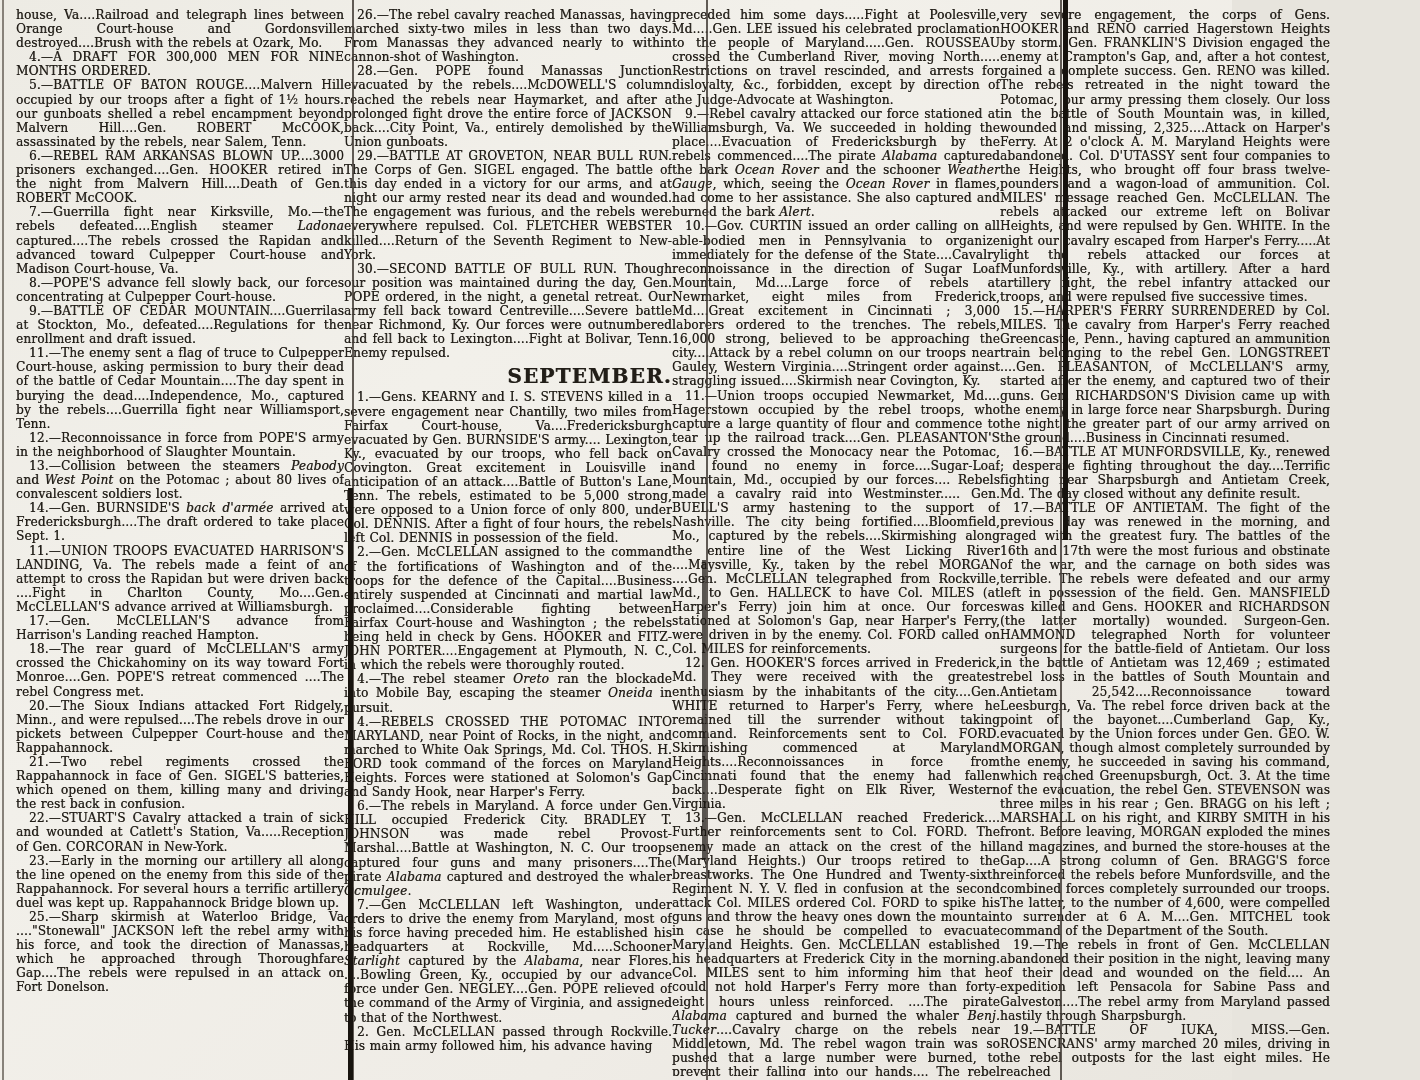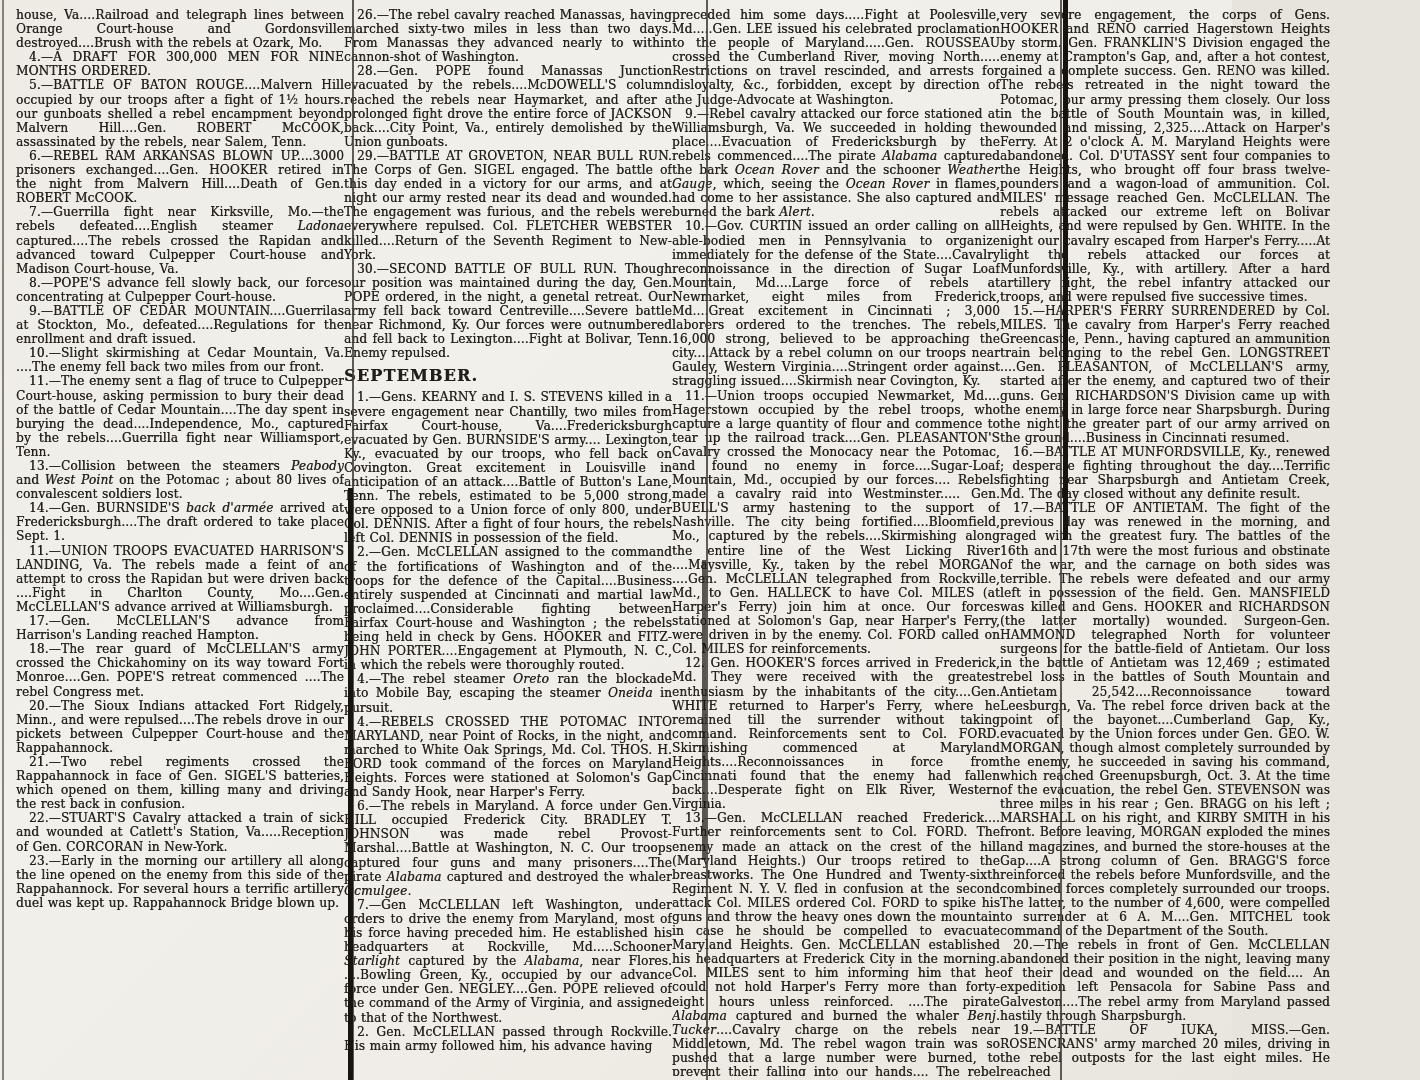--- a/index.html
+++ b/index.html
@@ -21,22 +21,22 @@
   .col{
     height:1068px;overflow:hidden;
     text-align:justify;
     font-size:12.1px;line-height:14.1px;
     letter-spacing:0.15px;word-spacing:0.5px;
     text-shadow:0.35px 0 0 rgba(34,30,24,0.75);
   }
   .entry{margin:0;text-indent:13px;}
   .entry.cont{text-indent:0;}
   .sec-heading{
-    margin:9px 0 7px;text-align:left;text-indent:0;
-    font-size:16px;font-weight:bold;letter-spacing:1.2px;
+    margin:9px 0 7px;text-align:right;text-indent:0;
+    font-size:20px;font-weight:bold;letter-spacing:1.2px;
     text-shadow:0.4px 0 0 rgba(34,30,24,0.8);
   }
   i{letter-spacing:0.2px;}
   
   .rule{position:absolute;top:0;bottom:0;width:2px;background:#46403a;opacity:0.85;}
   .rule.r1{left:352px;}
   .rule.r2{left:706px;}
   .rule.r3{left:1060px;}
   .rule-left{position:absolute;top:0;bottom:0;left:2px;width:1.5px;background:#6d675e;opacity:0.8;}
   
@@ -58,31 +58,32 @@
   <div class="heavy h3"></div>
 
   <div class="col">
       <p class="entry cont">house, Va....Railroad and telegraph lines between Orange Court-house and Gordonsville destroyed....Brush with the rebels at Ozark, Mo.</p>
       <p class="entry">4.—A DRAFT FOR 300,000 MEN FOR NINE MONTHS ORDERED.</p>
       <p class="entry">5.—BATTLE OF BATON ROUGE....Malvern Hill occupied by our troops after a fight of 1½ hours. our gunboats shelled a rebel encampment beyond Malvern Hill....Gen. ROBERT McCOOK, assassinated by the rebels, near Salem, Tenn.</p>
       <p class="entry">6.—REBEL RAM ARKANSAS BLOWN UP....3000 prisoners exchanged....Gen. HOOKER retired in the night from Malvern Hill....Death of Gen. ROBERT McCOOK.</p>
       <p class="entry">7.—Guerrilla fight near Kirksville, Mo.—the rebels defeated....English steamer <i>Ladona</i> captured....The rebels crossed the Rapidan and advanced toward Culpepper Court-house and Madison Court-house, Va.</p>
       <p class="entry">8.—POPE'S advance fell slowly back, our forces concentrating at Culpepper Court-house.</p>
       <p class="entry">9.—BATTLE OF CEDAR MOUNTAIN....Guerrilas at Stockton, Mo., defeated....Regulations for the enrollment and draft issued.</p>
-      <p class="entry">10.—Slight skirmishing at Cedar Mountain, Va. ....The enemy fell back two miles from our front.</p>
       <p class="entry">11.—The enemy sent a flag of truce to Culpepper Court-house, asking permission to bury their dead of the battle of Cedar Mountain....The day spent in burying the dead....Independence, Mo., captured by the rebels....Guerrilla fight near Williamsport, Tenn.</p>
+      <p class="entry">12.—Reconnoissance in force from POPE'S army in the neighborhood of Slaughter Mountain.</p>
       <p class="entry">13.—Collision between the steamers <i>Peabody</i> and <i>West Point</i> on the Potomac ; about 80 lives of convalescent soldiers lost.</p>
       <p class="entry">14.—Gen. BURNSIDE'S <i>back d'armée</i> arrived at Fredericksburgh....The draft ordered to take place Sept. 1.</p>
       <p class="entry">11.—UNION TROOPS EVACUATED HARRISON'S LANDING, Va. The rebels made a feint of an attempt to cross the Rapidan but were driven back ....Fight in Charlton County, Mo....Gen. McCLELLAN'S advance arrived at Williamsburgh.</p>
       <p class="entry">17.—Gen. McCLELLAN'S advance from Harrison's Landing reached Hampton.</p>
       <p class="entry">18.—The rear guard of McCLELLAN'S army crossed the Chickahominy on its way toward Fort Monroe....Gen. POPE'S retreat commenced ....The rebel Congress met.</p>
       <p class="entry">20.—The Sioux Indians attacked Fort Ridgely, Minn., and were repulsed....The rebels drove in our pickets between Culpepper Court-house and the Rappahannock.</p>
       <p class="entry">21.—Two rebel regiments crossed the Rappahannock in face of Gen. SIGEL'S batteries, which opened on them, killing many and driving the rest back in confusion.</p>
       <p class="entry">22.—STUART'S Cavalry attacked a train of sick and wounded at Catlett's Station, Va.....Reception of Gen. CORCORAN in New-York.</p>
       <p class="entry">23.—Early in the morning our artillery all along the line opened on the enemy from this side of the Rappahannock. For several hours a terrific artillery duel was kept up. Rappahannock Bridge blown up.</p>
+      <p class="entry">25.—Sharp skirmish at Waterloo Bridge, Va ...."Stonewall" JACKSON left the rebel army with his force, and took the direction of Manassas, which he approached through Thoroughfare Gap....The rebels were repulsed in an attack on Fort Donelson.</p>
     </div>
   <div class="col">
       <p class="entry">26.—The rebel cavalry reached Manassas, having marched sixty-two miles in less than two days. From Manassas they advanced nearly to within cannon-shot of Washington.</p>
       <p class="entry">28.—Gen. POPE found Manassas Junction evacuated by the rebels....McDOWELL'S column reached the rebels near Haymarket, and after a prolonged fight drove the entire force of JACKSON back....City Point, Va., entirely demolished by the Union gunboats.</p>
       <p class="entry">29.—BATTLE AT GROVETON, NEAR BULL RUN. The Corps of Gen. SIGEL engaged. The battle of this day ended in a victory for our arms, and at night our army rested near its dead and wounded. The engagement was furious, and the rebels were everywhere repulsed. Col. FLETCHER WEBSTER killed....Return of the Seventh Regiment to New-York.</p>
       <p class="entry">30.—SECOND BATTLE OF BULL RUN. Though our position was maintained during the day, Gen. POPE ordered, in the night, a genetal retreat. Our army fell back toward Centreville....Severe battle near Richmond, Ky. Our forces were outnumbered and fell back to Lexington....Fight at Bolivar, Tenn. Enemy repulsed.</p>
       <h2 class="sec-heading">SEPTEMBER.</h2>
       <p class="entry">1.—Gens. KEARNY and I. S. STEVENS killed in a severe engagement near Chantilly, two miles from Fairfax Court-house, Va....Fredericksburgh evacuated by Gen. BURNSIDE'S army.... Lexington, Ky., evacuated by our troops, who fell back on Covington. Great excitement in Louisville in anticipation of an attack....Battle of Button's Lane, Tenn. The rebels, estimated to be 5,000 strong, were opposed to a Union force of only 800, under Col. DENNIS. After a fight of four hours, the rebels left Col. DENNIS in possession of the field.</p>
       <p class="entry">2.—Gen. McCLELLAN assigned to the command of the fortifications of Washington and of the troops for the defence of the Capital....Business entirely suspended at Cincinnati and martial law proclaimed....Considerable fighting between Fairfax Court-house and Washington ; the rebels being held in check by Gens. HOOKER and FITZ-JOHN PORTER....Engagement at Plymouth, N. C., in which the rebels were thoroughly routed.</p>
       <p class="entry">4.—The rebel steamer <i>Oreto</i> ran the blockade into Mobile Bay, escaping the steamer <i>Oneida</i> in pursuit.</p>
@@ -97,16 +98,16 @@
       <p class="entry">10.—Gov. CURTIN issued an order calling on all able-bodied men in Pennsylvania to organize immediately for the defense of the State....Cavalry reconnoissance in the direction of Sugar Loaf Mountain, Md....Large force of rebels at Newmarket, eight miles from Frederick, Md....Great excitement in Cincinnati ; 3,000 laborers ordered to the trenches. The rebels, 16,000 strong, believed to be approaching the city....Attack by a rebel column on our troops near Gauley, Western Virginia....Stringent order against straggling issued....Skirmish near Covington, Ky.</p>
       <p class="entry">11.—Union troops occupied Newmarket, Md.... Hagerstown occupied by the rebel troops, who capture a large quantity of flour and commence to tear up the railroad track....Gen. PLEASANTON'S Cavalry crossed the Monocacy near the Potomac, and found no enemy in force....Sugar-Loaf Mountain, Md., occupied by our forces.... Rebels made a cavalry raid into Westminster..... Gen. BUELL'S army hastening to the support of Nashville. The city being fortified....Bloomfield, Mo., captured by the rebels....Skirmishing along the entire line of the West Licking River ....Maysville, Ky., taken by the rebel MORGAN ....Gen. McCLELLAN telegraphed from Rockville, Md., to Gen. HALLECK to have Col. MILES (at Harper's Ferry) join him at once. Our forces stationed at Solomon's Gap, near Harper's Ferry, were driven in by the enemy. Col. FORD called on Col. MILES for reinforcements.</p>
       <p class="entry">12. Gen. HOOKER'S forces arrived in Frederick, Md. They were received with the greatest enthusiasm by the inhabitants of the city....Gen. WHITE returned to Harper's Ferry, where he remained till the surrender without taking command. Reinforcements sent to Col. FORD. Skirmishing commenced at Maryland Heights....Reconnoissances in force from Cincinnati found that the enemy had fallen back....Desperate fight on Elk River, Western Virginia.</p>
       <p class="entry">13.—Gen. McCLELLAN reached Frederick.... Further reinforcements sent to Col. FORD. The enemy made an attack on the crest of the hill (Maryland Heights.) Our troops retired to the breastworks. The One Hundred and Twenty-sixth Regiment N. Y. V. fled in confusion at the second attack Col. MILES ordered Col. FORD to spike his guns and throw the heavy ones down the mountain in case he should be compelled to evacuate Maryland Heights. Gen. McCLELLAN established his headquarters at Frederick City in the morning. Col. MILES sent to him informing him that he could not hold Harper's Ferry more than forty-eight hours unless reinforced. ....The pirate <i>Alabama</i> captured and burned the whaler <i>Benj. Tucker</i>....Cavalry charge on the rebels near Middletown, Md. The rebel wagon train was so pushed that a large number were burned, to prevent their falling into our hands.... The rebel army threatening Cincinnati fell back beyond Florence.</p>
     </div>
   <div class="col">
       <p class="entry cont">very severe engagement, the corps of Gens. HOOKER and RENO carried Hagerstown Heights by storm. Gen. FRANKLIN'S Division engaged the enemy at Crampton's Gap, and, after a hot contest, gained a complete success. Gen. RENO was killed. The rebels retreated in the night toward the Potomac, our army pressing them closely. Our loss in the battle of South Mountain was, in killed, wounded and missing, 2,325....Attack on Harper's Ferry. At 2 o'clock A. M. Maryland Heights were abandoned. Col. D'UTASSY sent four companies to the Heights, who brought off four brass twelve-pounders and a wagon-load of ammunition. Col. MILES' message reached Gen. McCLELLAN. The rebels attacked our extreme left on Bolivar Heights, and were repulsed by Gen. WHITE. In the night our cavalry escaped from Harper's Ferry.....At light the rebels attacked our forces at Munfordsville, Ky., with artillery. After a hard artillery fight, the rebel infantry attacked our troops, and were repulsed five successive times.</p>
       <p class="entry">15.—HARPER'S FERRY SURRENDERED by Col. MILES. The cavalry from Harper's Ferry reached Greencastle, Penn., having captured an ammunition train belonging to the rebel Gen. LONGSTREET ....Gen. PLEASANTON, of McCLELLAN'S army, started after the enemy, and captured two of their guns. Gen. RICHARDSON'S Division came up with the enemy in large force near Sharpsburgh. During the night the greater part of our army arrived on the ground....Business in Cincinnati resumed.</p>
       <p class="entry">16.—BATTLE AT MUNFORDSVILLE, Ky., renewed ; desperate fighting throughout the day....Terrific fighting near Sharpsburgh and Antietam Creek, Md. The day closed without any definite result.</p>
       <p class="entry">17.—BATTLE OF ANTIETAM. The fight of the previous day was renewed in the morning, and raged with the greatest fury. The battles of the 16th and 17th were the most furious and obstinate of the war, and the carnage on both sides was terrible. The rebels were defeated and our army left in possession of the field. Gen. MANSFIELD was killed and Gens. HOOKER and RICHARDSON (the latter mortally) wounded. Surgeon-Gen. HAMMOND telegraphed North for volunteer surgeons for the battle-field of Antietam. Our loss in the battle of Antietam was 12,469 ; estimated rebel loss in the battles of South Mountain and Antietam 25,542....Reconnoissance toward Leesburgh, Va. The rebel force driven back at the point of the bayonet....Cumberland Gap, Ky., evacuated by the Union forces under Gen. GEO. W. MORGAN, though almost completely surrounded by the enemy, he succeeded in saving his command, which reached Greenupsburgh, Oct. 3. At the time of the evacuation, the rebel Gen. STEVENSON was three miles in his rear ; Gen. BRAGG on his left ; MARSHALL on his right, and KIRBY SMITH in his front. Before leaving, MORGAN exploded the mines and magazines, and burned the store-houses at the Gap....A strong column of Gen. BRAGG'S force reinforced the rebels before Munfordsville, and the combined forces completely surrounded our troops. The latter, to the number of 4,600, were compelled to surrender at 6 A. M....Gen. MITCHEL took command of the Department of the South.</p>
-      <p class="entry">20.—The rebels in front of Gen. McCLELLAN abandoned their position in the night, leaving many of their dead and wounded on the field.... An expedition left Pensacola for Sabine Pass and Galveston....The rebel army from Maryland passed hastily through Sharpsburgh.</p>
+      <p class="entry">19.—The rebels in front of Gen. McCLELLAN abandoned their position in the night, leaving many of their dead and wounded on the field.... An expedition left Pensacola for Sabine Pass and Galveston....The rebel army from Maryland passed hastily through Sharpsburgh.</p>
       <p class="entry">19.—BATTLE OF IUKA, MISS.—Gen. ROSENCRANS' army marched 20 miles, driving in the rebel outposts for the last eight miles. He reached</p>
     </div>
 </div>
 
 </body></html>

